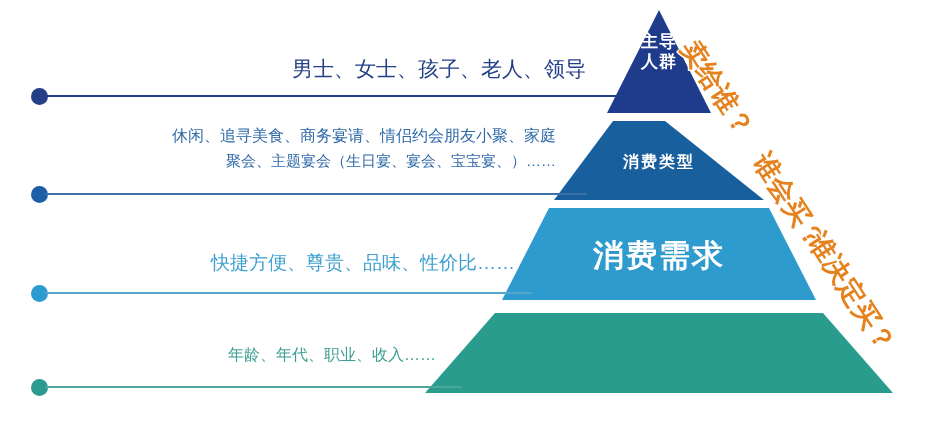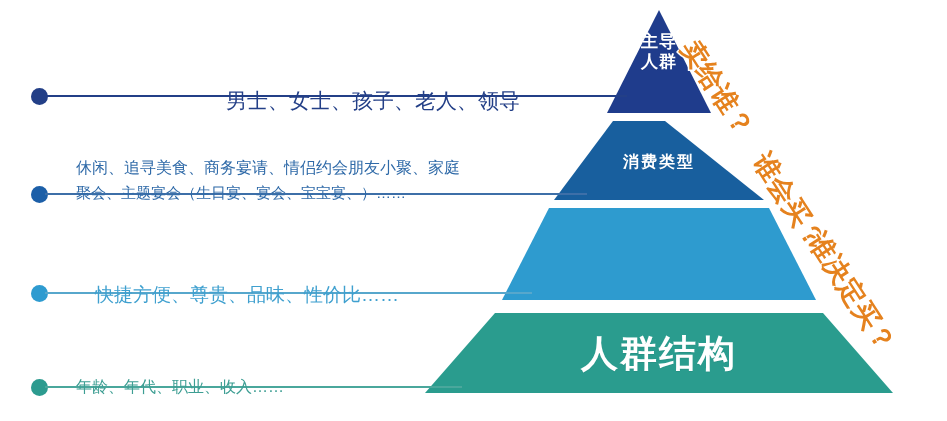--- a/index.html
+++ b/index.html
@@ -15,25 +15,24 @@
   .ann{position:absolute;}
   .ann .dot{
     position:absolute;left:0;top:0;
     width:17px;height:17px;border-radius:50%;
   }
   .ann .rule{
     position:absolute;height:2px;left:14px;top:7px;
   }
   .ann .txt{
     position:absolute;
-    text-align:left;
+    text-align:right;
     line-height:1.45;
     white-space:nowrap;
     font-weight:400;
-    margin-top:32px;
   }
 
   
   .r1 .dot{background:#233f87;}
   .r1 .rule{background:#233f87;}
   .r1 .txt{color:#233f87;}
 
   .r2 .dot{background:#1c5fa8;}
   .r2 .rule{background:#3d6fa8;}
   .r2 .txt{color:#2f6aa8;}
@@ -91,21 +90,21 @@
     <polygon points="769,208 816,300 502,300 549,208" fill="#2E9BCF"></polygon>
 
     <polygon points="823,313 893,393 425,393 495,313" fill="#2A9C8E"></polygon>
   </svg>
 
   <div class="band-label" id="lbl-top" style="left:659px;top:52px;">
     <div>主导</div>
     <div>人群</div>
   </div>
   <div class="band-label" id="lbl-2" style="left:659px;top:162px;">消费类型</div>
-  <div class="band-label" id="lbl-4" style="left:659px;top:354px;">人群结构</div>
+  <div class="band-label" id="lbl-3" style="left:659px;top:256px;">消费需求</div>
 
   <div class="ann r1" style="left:31px;top:88px;width:570px;">
     <div class="dot"></div>
     <div class="rule" style="width:582px;"></div>
     <div class="txt" style="left:195px;top:-34px;width:360px;font-size:21px;">男士、女士、孩子、老人、领导</div>
   </div>
 
   <div class="ann r2" style="left:31px;top:186px;width:530px;">
     <div class="dot"></div>
     <div class="rule" style="width:542px;"></div>

